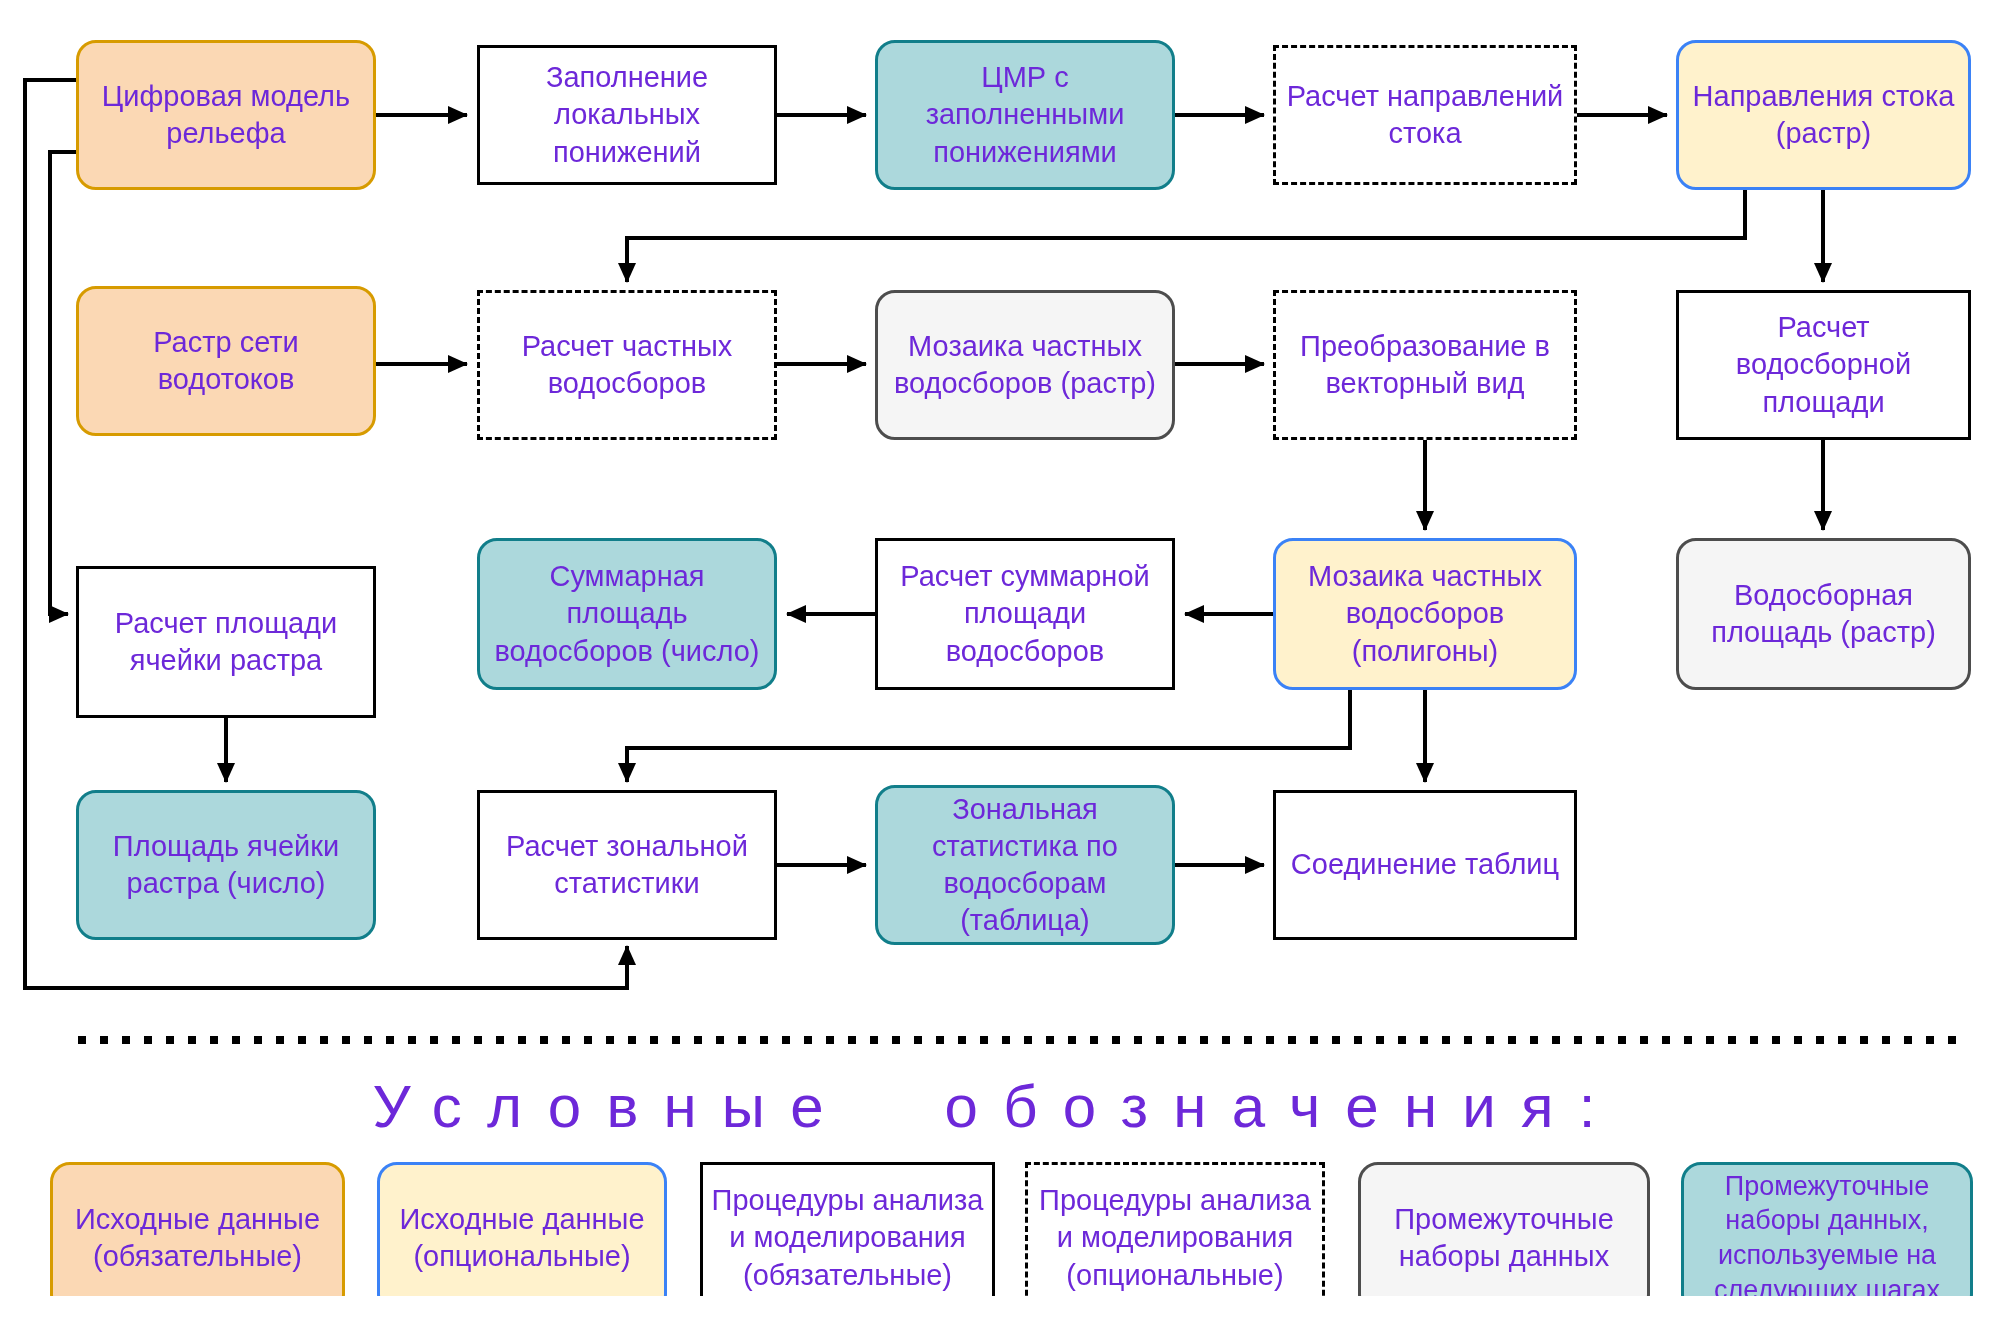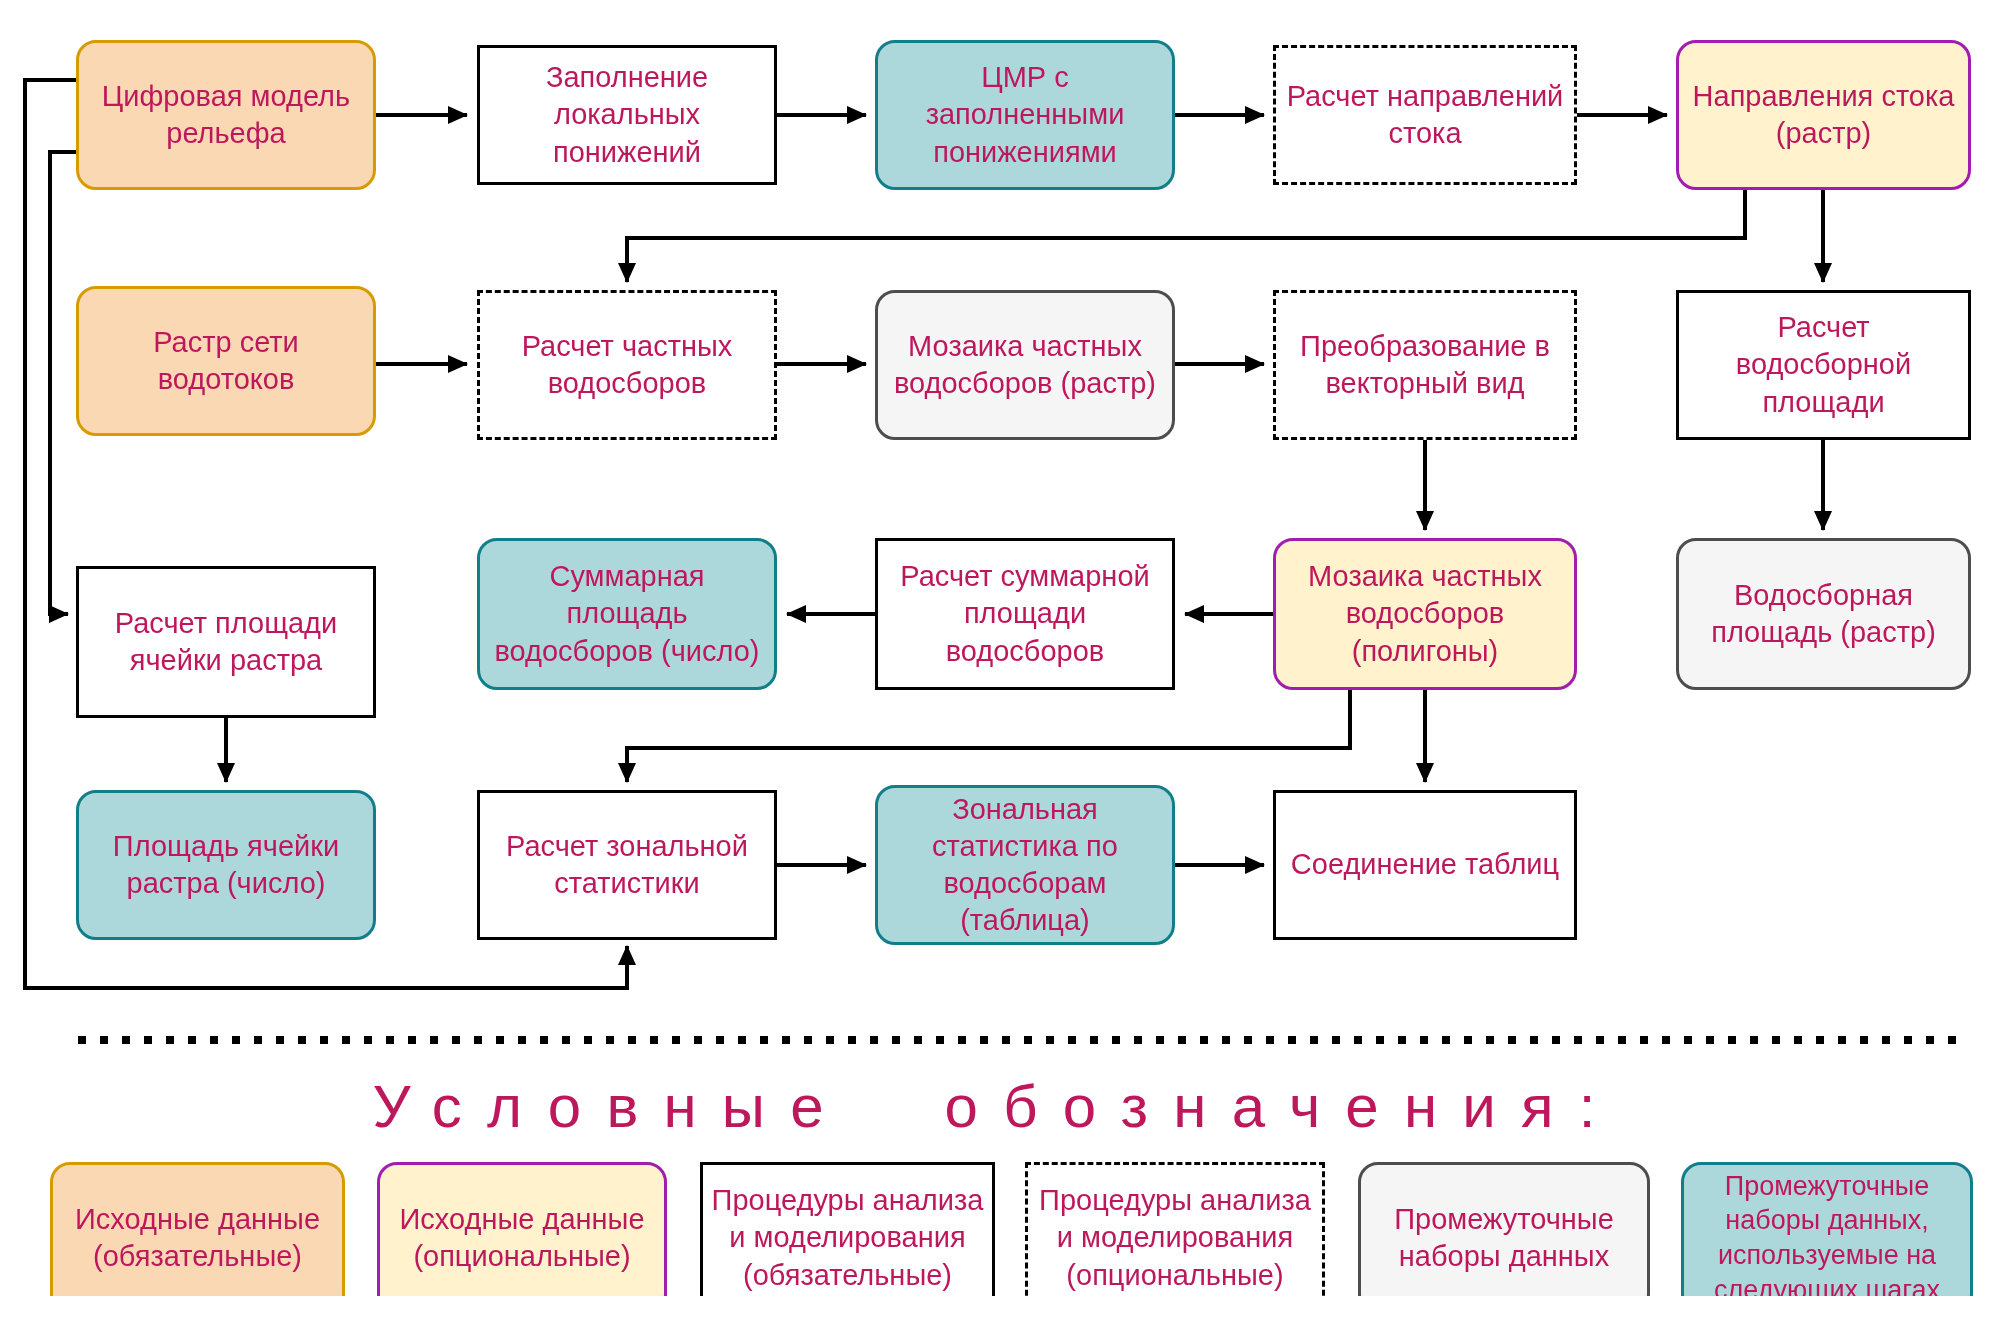--- a/index.html
+++ b/index.html
@@ -1,35 +1,35 @@
 <!DOCTYPE html>
 <html lang="ru"><head>
 <meta charset="utf-8">
 <style>
   html,body{margin:0;padding:0;background:#ffffff;}
   #canvas{
     position:relative;
     width:1993px;height:1296px;
     background:#ffffff;
     font-family:"Liberation Sans", sans-serif;
-    color:#be185d;
+    color:#6d28d9;
     overflow:hidden;
   }
   .node{
     position:absolute;
     display:flex;align-items:center;justify-content:center;
     text-align:center;
     font-size:29px;line-height:1.28;
     white-space:pre-line;
     box-sizing:border-box;
     padding:4px 8px;
     background:#fff;
   }
   .kind-required-input{background:#FBD8B4;border:3px solid #D79B00;border-radius:20px;}
-  .kind-optional-input{background:#FFF2CC;border:3px solid #a21caf;border-radius:20px;}
+  .kind-optional-input{background:#FFF2CC;border:3px solid #3b82f6;border-radius:20px;}
   .kind-required-proc{background:#FFFFFF;border:3px solid #000000;}
   .kind-optional-proc{background:#FFFFFF;border:3px dashed #000000;}
   .kind-intermediate{background:#F5F5F5;border:3px solid #4D4D4D;border-radius:20px;}
   .kind-intermediate-next{background:#ACD8DC;border:3px solid #117E8A;border-radius:20px;padding-left:8px;}
   #edges{position:absolute;left:0;top:0;width:1993px;height:1319px;pointer-events:none;}
   #legend-title{
     position:absolute;left:0;top:1072px;width:1993px;
     text-align:center;
     font-size:60px;
     letter-spacing:0.42em;

